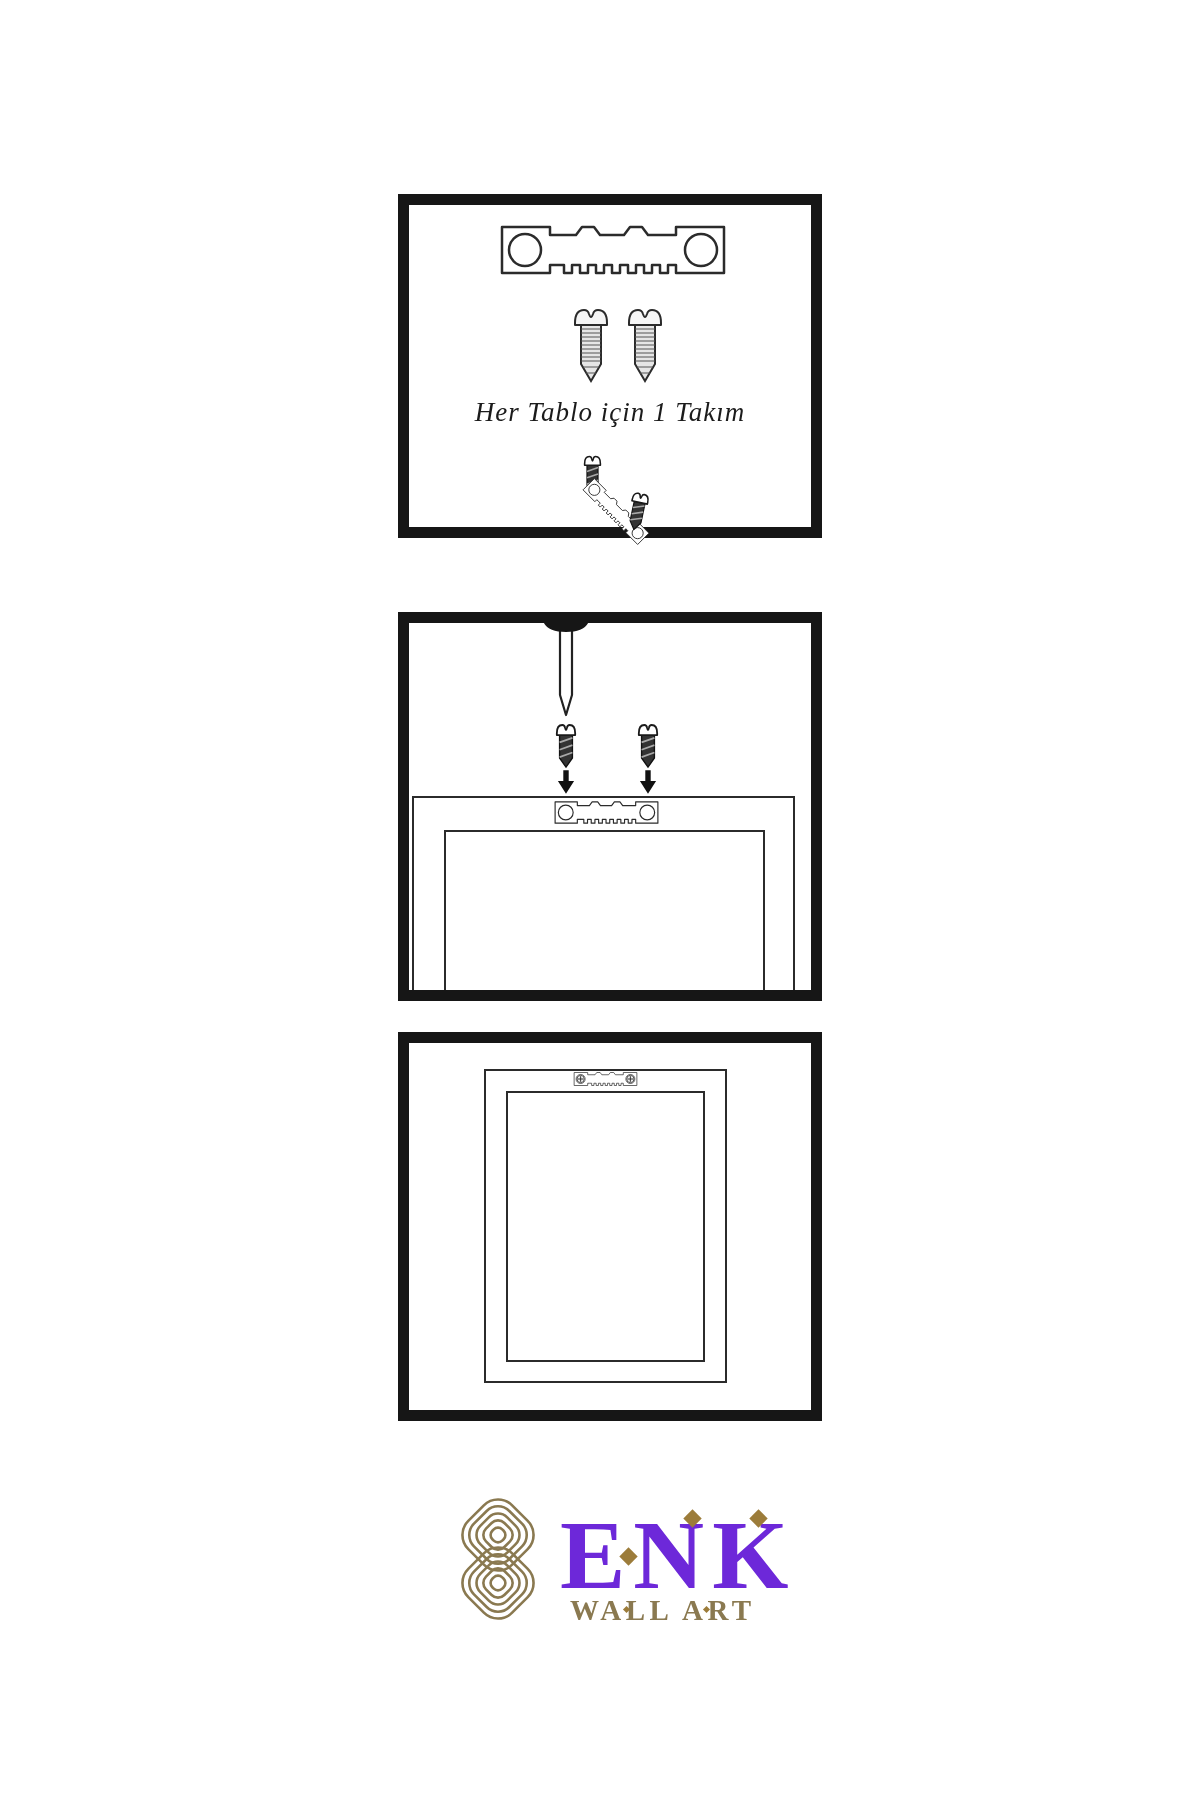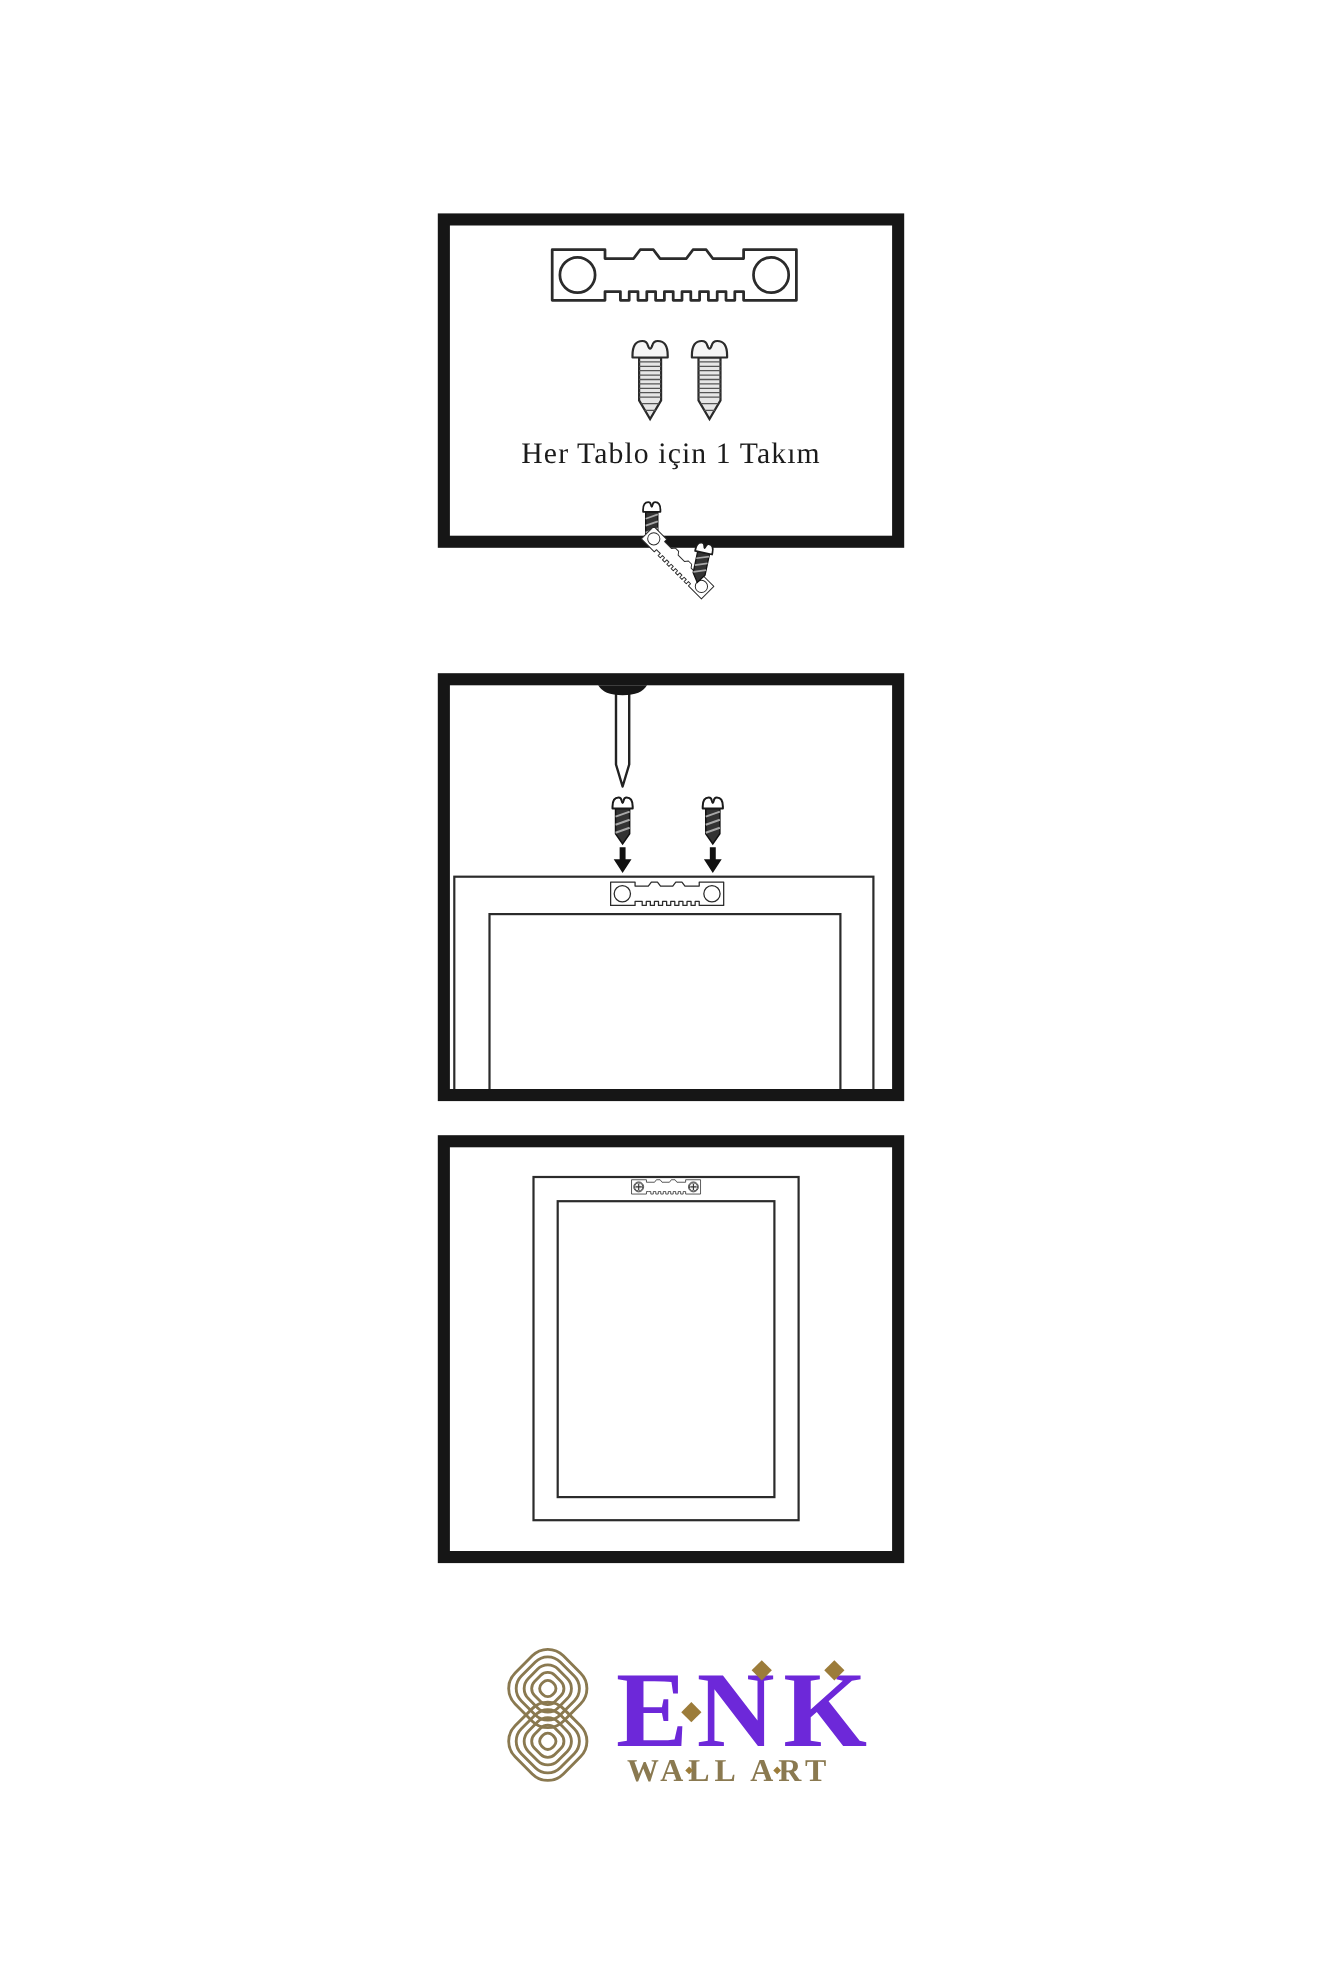--- a/index.html
+++ b/index.html
@@ -1,20 +1,20 @@
 <!DOCTYPE html>
 <html><head>
 <meta charset="utf-8">
 <style>
   html,body{margin:0;padding:0;background:#ffffff;}
   .canvas{position:relative;width:1200px;height:1800px;background:#ffffff;overflow:hidden;
           font-family:"Liberation Serif", serif;}
   .panel{position:absolute;left:398px;width:424px;border:11px solid #161616;background:#ffffff;
          box-sizing:border-box;}
-  #panel-hardware{top:194px;height:304px;}
+  #panel-hardware{top:194px;height:344px;font-style:italic;}
   #panel-install {top:612px;height:389px;overflow:hidden;}
   #panel-result  {top:1032px;height:389px;}
   .abs{position:absolute;}
   .caption{position:absolute;left:0;top:192px;width:100%;text-align:center;
            font-size:27px;letter-spacing:1px;color:#1b1b1b;white-space:nowrap;}
   .frame-line{position:absolute;border:2px solid #2b2b2b;background:#ffffff;box-sizing:border-box;}
   .brand-name{position:absolute;left:560px;top:1506px;font-size:98px;font-weight:bold;
               letter-spacing:8px;line-height:1;color:#6d28d9;}
   .brand-tagline{position:absolute;left:570px;top:1594px;font-size:29px;font-weight:bold;
                  letter-spacing:4.5px;color:#8a7950;}

